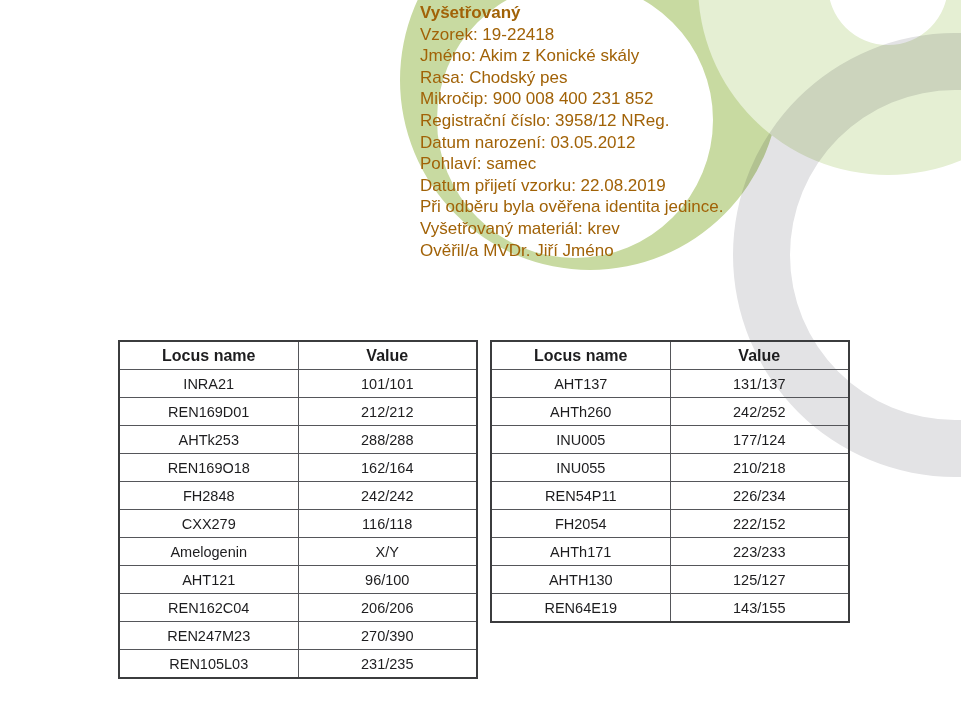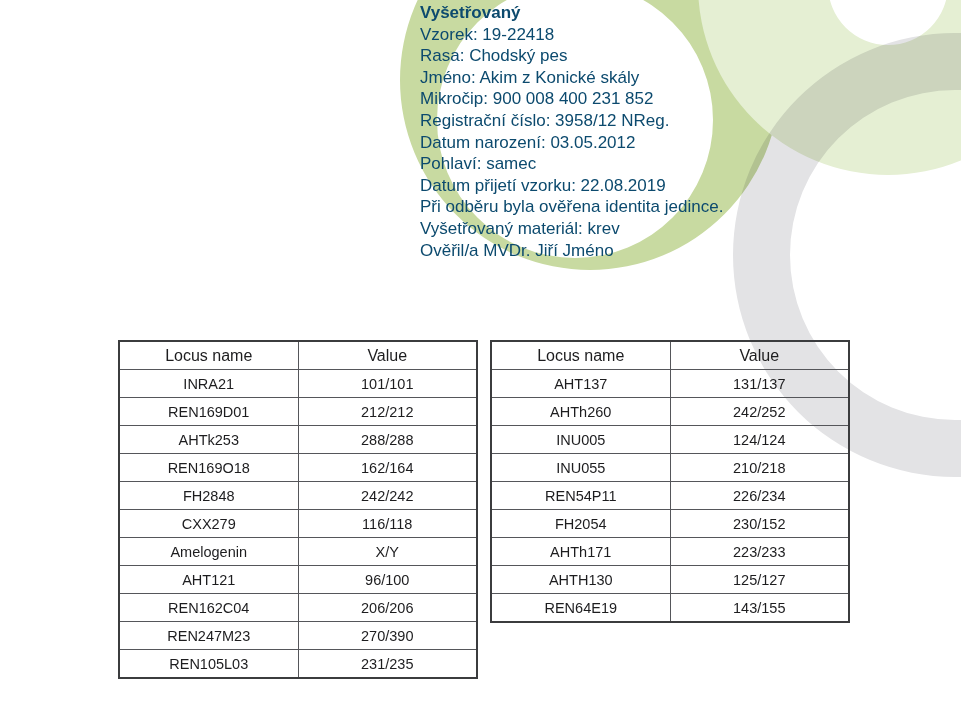--- a/index.html
+++ b/index.html
@@ -5,37 +5,37 @@
   html,body { margin:0; padding:0; background:#ffffff; }
   .doc {
     position:relative; width:961px; height:722px; background:#ffffff;
     overflow:hidden; font-family:"Liberation Sans", sans-serif;
   }
   svg.bg { position:absolute; left:0; top:0; z-index:0; }
   .gray-ring { mix-blend-mode:multiply; }
 
   .info {
     position:absolute; left:420px; top:2px; z-index:2;
-    color:#0c4a6e; font-size:17px; line-height:21.6px; white-space:nowrap;
+    color:#a16207; font-size:17px; line-height:21.6px; white-space:nowrap;
   }
   .info .title { font-weight:bold; }
 
   .tables { position:absolute; left:0; top:340px; z-index:2; }
   table.res {
     position:absolute; top:0; border-collapse:collapse; table-layout:fixed;
     background:transparent;
   }
   #table-left  { left:118px; width:360px; }
   #table-right { left:490px; width:360px; }
   table.res { border:2px solid #3b3c3e; }
   table.res th, table.res td {
     border:1.5px solid #55565a; text-align:center; vertical-align:middle;
     padding:0; color:#1d1d1f; overflow:hidden;
   }
-  table.res th { height:27px; font-size:16px; font-weight:normal; }
+  table.res th { height:27px; font-size:16px; font-weight:bold; }
   table.res td { height:27px; font-size:14.5px; font-weight:normal; }
 </style>
 </head>
 <body>
 
 <div class="doc">
 
   <svg class="bg" width="961" height="722" viewBox="0 0 961 722">
 
     <path fill-rule="evenodd" fill="#c8daa1" d="M780,80 A190,190 0 1,0 400,80 A190,190 0 1,0 780,80 Z
@@ -45,22 +45,22 @@
              M948,-15 A60,60 0 1,0 828,-15 A60,60 0 1,0 948,-15 Z"></path>
 
     <path class="gray-ring" fill-rule="evenodd" fill="#e3e3e5" d="M1177,255 A222,222 0 1,0 733,255 A222,222 0 1,0 1177,255 Z
              M1120,255 A165,165 0 1,0 790,255 A165,165 0 1,0 1120,255 Z"></path>
   </svg>
 
   <div class="info">
     <div class="title">Vyšetřovaný</div>
     <div id="info-lines">
         <div>Vzorek: 19-22418</div>
+        <div>Jméno: Akim z Konické skály</div>
         <div>Rasa: Chodský pes</div>
-        <div>Jméno: Akim z Konické skály</div>
         <div>Mikročip: 900 008 400 231 852</div>
         <div>Registrační číslo: 3958/12 NReg.</div>
         <div>Datum narození: 03.05.2012</div>
         <div>Pohlaví: samec</div>
         <div>Datum přijetí vzorku: 22.08.2019</div>
         <div>Při odběru byla ověřena identita jedince.</div>
         <div>Vyšetřovaný materiál: krev</div>
         <div>Ověřil/a MVDr. Jiří Jméno</div>
       </div>
   </div>
@@ -131,33 +131,33 @@
           <tr>
             <td>AHT137</td>
             <td>131/137</td>
           </tr>
           <tr>
             <td>AHTh260</td>
             <td>242/252</td>
           </tr>
           <tr>
             <td>INU005</td>
-            <td>124/124</td>
+            <td>177/124</td>
           </tr>
           <tr>
             <td>INU055</td>
             <td>210/218</td>
           </tr>
           <tr>
             <td>REN54P11</td>
             <td>226/234</td>
           </tr>
           <tr>
             <td>FH2054</td>
-            <td>230/152</td>
+            <td>222/152</td>
           </tr>
           <tr>
             <td>AHTh171</td>
             <td>223/233</td>
           </tr>
           <tr>
             <td>AHTH130</td>
             <td>125/127</td>
           </tr>
           <tr>

